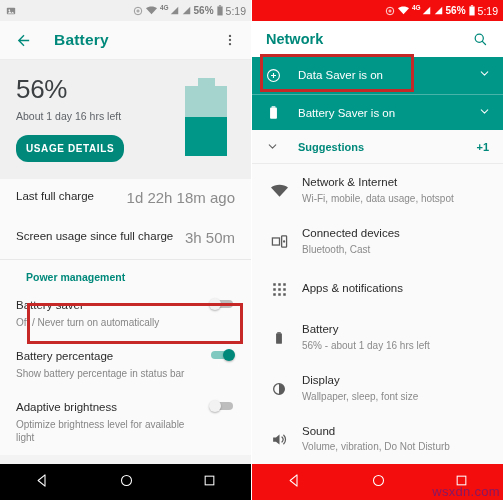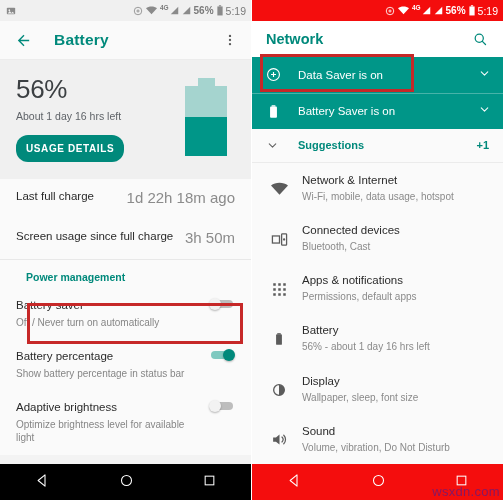--- a/index.html
+++ b/index.html
@@ -446,21 +446,20 @@
               <rect x="10" y="10" width="4" height="4"></rect>
               <rect x="18" y="10" width="4" height="4"></rect>
             <rect x="2" y="18" width="4" height="4"></rect>
               <rect x="10" y="18" width="4" height="4"></rect>
               <rect x="18" y="18" width="4" height="4"></rect>
           </g>
         </svg>
       </div>
       <div class="s-txt">
         <div class="s-title">Apps &amp; notifications</div>
-        <div class="s-sub">Permissions, default apps</div>
       </div>
     </div>
 
     <div class="set-row">
       <div class="s-icon">
         <svg width="14" height="16" viewBox="0 0 24 24">
             <rect x="9" y="2" width="6" height="2.2" fill="#5b5b5b"></rect>
             <rect x="7" y="4" width="10" height="18" rx="1.5" fill="#5b5b5b"></rect>
           </svg>
       </div>

